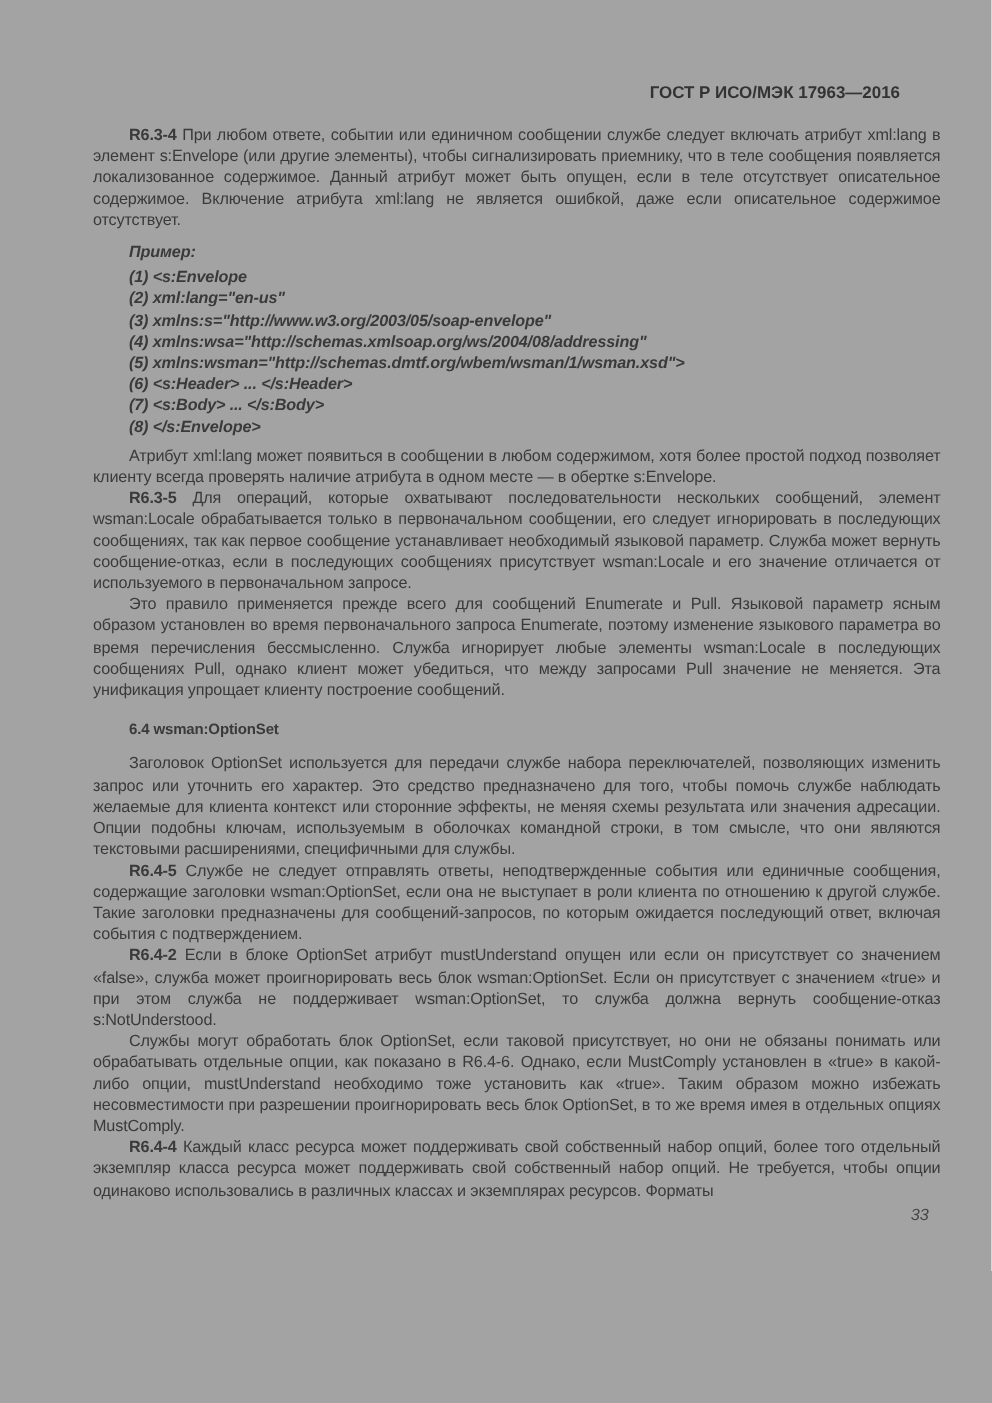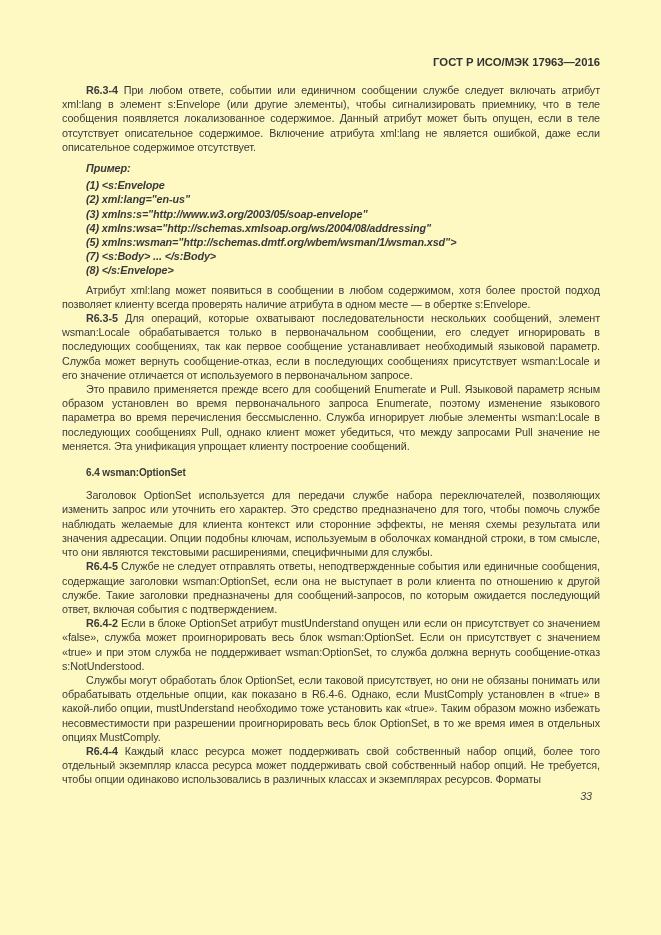--- a/index.html
+++ b/index.html
@@ -4,35 +4,35 @@
 <style>
   html, body {
     margin: 0; padding: 0;
     background: #ffffff;
     font-family: "Liberation Sans", sans-serif;
   }
   .page {
     position: relative;
     width: 661px;
     height: 935px;
-    background: #fef9c3;
+    background: #a3a3a3;
     color: #383838;
     overflow: hidden;
     box-sizing: border-box;
   }
   .running-header {
     margin: 56px 61px 0 62px;
     text-align: right;
     font-weight: 700;
     font-size: 11.3px;
     line-height: 13px;
     color: #333333;
   }
   .doc-body {
-    margin: 14px 61px 0 62px;
+    margin: 14px 34px 0 62px;
     font-size: 10.8px;
     line-height: 14.2px;
     letter-spacing: -0.1px;
     color: #3a3a3a;
   }
   .para {
     margin: 0;
     text-indent: 24px;
     text-align: justify;
   }
@@ -80,20 +80,21 @@
 
     <p class="para"><span class="plabel">R6.3-4</span><span>При любом ответе, событии или единичном сообщении службе следует включать атрибут xml:lang в элемент s:Envelope (или другие элементы), чтобы сигнализировать приемнику, что в теле сообщения появляется локализованное содержимое. Данный атрибут может быть опущен, если в теле отсутствует описательное содержимое. Включение атрибута xml:lang не является ошибкой, даже если описательное содержимое отсутствует.</span></p>
 
     <div class="example-block">
       <p class="example-caption">Пример:</p>
       <p class="example-line">(1) &lt;s:Envelope</p>
       <p class="example-line">(2) xml:lang="en-us"</p>
       <p class="example-line">(3) xmlns:s="http://www.w3.org/2003/05/soap-envelope"</p>
       <p class="example-line">(4) xmlns:wsa="http://schemas.xmlsoap.org/ws/2004/08/addressing"</p>
       <p class="example-line">(5) xmlns:wsman="http://schemas.dmtf.org/wbem/wsman/1/wsman.xsd"&gt;</p>
+      <p class="example-line">(6) &lt;s:Header&gt; ... &lt;/s:Header&gt;</p>
       <p class="example-line">(7) &lt;s:Body&gt; ... &lt;/s:Body&gt;</p>
       <p class="example-line">(8) &lt;/s:Envelope&gt;</p>
     </div>
 
     <p class="para"><span class="plabel"></span><span>Атрибут xml:lang может появиться в сообщении в любом содержимом, хотя более простой подход позволяет клиенту всегда проверять наличие атрибута в одном месте — в обертке s:Envelope.</span></p>
 
     <p class="para"><span class="plabel">R6.3-5</span><span>Для операций, которые охватывают последовательности нескольких сообщений, элемент wsman:Locale обрабатывается только в первоначальном сообщении, его следует игнорировать в последующих сообщениях, так как первое сообщение устанавливает необходимый языковой параметр. Служба может вернуть сообщение-отказ, если в последующих сообщениях присутствует wsman:Locale и его значение отличается от используемого в первоначальном запросе.</span></p>
 
     <p class="para"><span class="plabel"></span><span>Это правило применяется прежде всего для сообщений Enumerate и Pull. Языковой параметр ясным образом установлен во время первоначального запроса Enumerate, поэтому изменение языкового параметра во время перечисления бессмысленно. Служба игнорирует любые элементы wsman:Locale в последующих сообщениях Pull, однако клиент может убедиться, что между запросами Pull значение не меняется. Эта унификация упрощает клиенту построение сообщений.</span></p>
 

